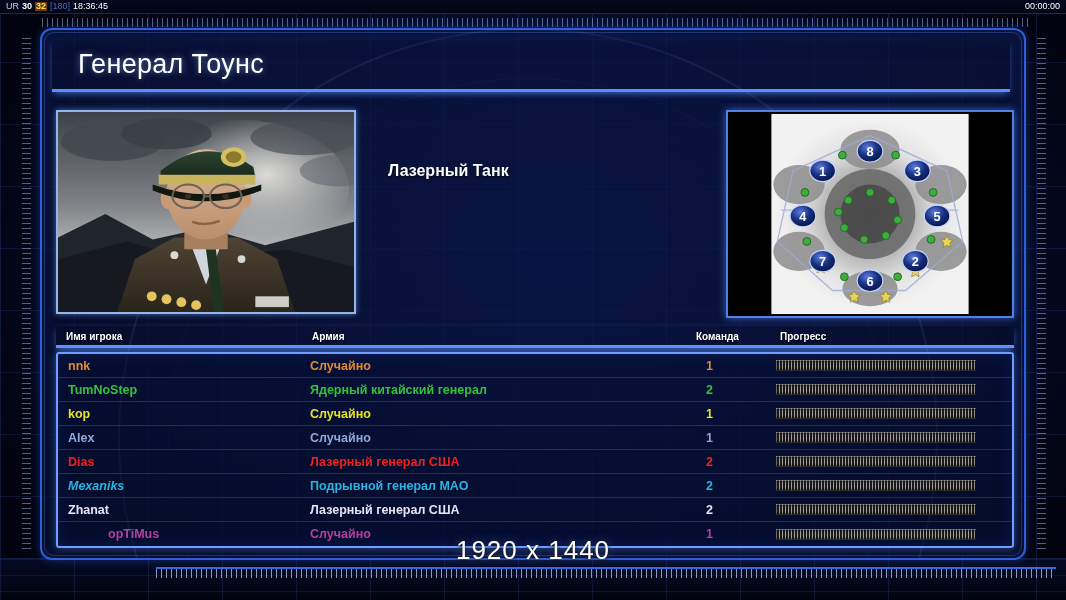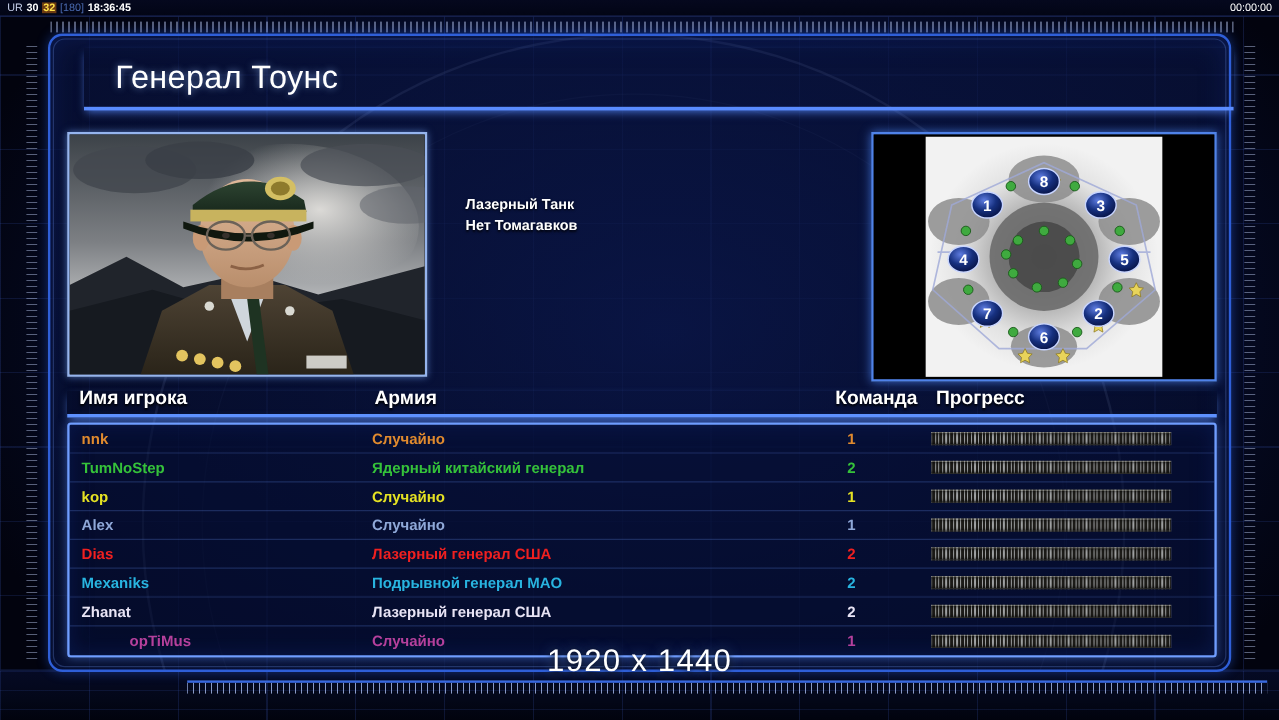--- a/index.html
+++ b/index.html
@@ -40,21 +40,21 @@
     display:flex; align-items:center; justify-content:space-between;
     padding:0 6px; z-index:40;
     font-family:"Liberation Sans", sans-serif;
     gap:32px;
   }
   #topbar .grp { display:flex; align-items:center; gap:3px; font-size:9px; line-height:9px; }
   .tb-ur   { color:#c9d2ee; }
   .tb-n1   { color:#ffffff; font-weight:bold; }
   .tb-n2   { color:#ffe14a; font-weight:bold; background:#6b3a12; padding:0 1px; }
   .tb-br   { color:#4a6ab0; }
-  .tb-time { color:#ffffff; font-weight:bold; }
+  .tb-time { color:#ffffff; font-weight:normal; }
   .tb-right{ color:#ffffff; font-size:9px; line-height:9px; }
 
   
   #frame-outer {
     position:absolute; left:22px; top:18px; width:1024px; height:556px; z-index:5;
   }
   .ruler {
     position:absolute; background-repeat:repeat;
     opacity:.55;
   }
@@ -84,21 +84,21 @@
     box-shadow:0 0 10px rgba(40,90,220,.45), inset 0 0 24px rgba(20,50,140,.35);
     z-index:10;
   }
   #panel::after{
     content:""; position:absolute; inset:2px; border-radius:10px;
     border:1px solid rgba(120,160,255,.25); pointer-events:none;
   }
 
   
   #title-bar {
-    position:absolute; left:28px; top:10px; width:958px; height:52px;
+    position:absolute; left:10px; top:10px; width:958px; height:52px;
     display:flex; align-items:center;
     border-bottom:3px solid #5a8cff;
     box-shadow:0 3px 7px -2px rgba(90,140,255,.75);
   }
   #page-title {
     font-size:27px; color:#ffffff; padding-left:26px; letter-spacing:.3px;
     text-shadow:0 0 6px rgba(150,190,255,.6);
   }
 
   
@@ -111,40 +111,40 @@
     box-shadow:0 0 6px rgba(120,170,255,.6);
     position:relative; overflow:hidden; background:#111;
     flex:0 0 auto;
   }
   #portrait-frame svg { display:block; width:100%; height:100%; }
 
   #desc-block {
     flex:1 1 auto; padding:52px 0 0 32px;
   }
   .desc-line {
-    color:#ffffff; font-size:12px; font-weight:bold; line-height:17.5px;
+    color:#ffffff; font-size:16px; font-weight:bold; line-height:17.5px;
     text-shadow:0 1px 2px rgba(0,0,0,.9);
     white-space:nowrap;
   }
 
   #map-frame {
     width:288px; height:208px; border:2px solid #4f82e8;
     box-shadow:0 0 8px rgba(80,140,255,.7);
     background:#000; position:relative; overflow:hidden; flex:0 0 auto;
   }
   #map-frame svg{ display:block; width:100%; height:100%; }
 
   
   #table-head {
     position:absolute; left:14px; top:296px; width:958px; height:22px;
     border-bottom:3px solid #5f92ff;
     box-shadow:0 3px 8px -2px rgba(95,146,255,.8);
   }
   #table-head .th {
-    position:absolute; bottom:3px; color:#ffffff; font-size:16px; font-weight:bold;
+    position:absolute; bottom:3px; color:#ffffff; font-size:10px; font-weight:bold;
     text-shadow:0 1px 2px #000;
   }
   .th-name{ left:10px; }
   .th-army{ left:256px; }
   .th-team{ left:640px; }
   .th-prog{ left:724px;text-align:right; }
 
   #table-body {
     position:absolute; left:14px; top:322px; width:958px; height:196px;
     border:2px solid #6f9dff;
@@ -302,21 +302,20 @@
         </g>
 
         <circle cx="118" cy="146" r="4" fill="#d9d9d2"></circle>
         <circle cx="186" cy="150" r="4" fill="#d9d9d2"></circle>
         <rect x="200" y="188" width="34" height="11" fill="#e9e9e4" opacity=".85"></rect>
       </svg>
     </div>
 
     <div id="desc-block">
       <div class="desc-line">Лазерный Танк</div>
-      <div class="desc-line">Нет Томагавков</div>
     </div>
 
     <div id="map-frame">
       <svg viewBox="0 0 288 208" preserveAspectRatio="none">
         <defs>
           <radialGradient id="terr" cx="50%" cy="50%" r="52%">
             <stop offset="0%" stop-color="#6e6e6e"></stop>
             <stop offset="42%" stop-color="#b2b2b2"></stop>
             <stop offset="70%" stop-color="#e2e2e2"></stop>
             <stop offset="100%" stop-color="#f4f4f4"></stop>
@@ -459,21 +458,21 @@
       </div>
       <div class="row">
         <div class="c-name" style="color: rgb(240, 32, 32);">Dias</div>
         <div class="c-army" style="color: rgb(240, 32, 32);">Лазерный генерал США</div>
         <div class="c-team" style="color: rgb(240, 32, 32);">2</div>
         <div class="c-prog">
           <div class="bar"></div>
         </div>
       </div>
       <div class="row">
-        <div class="c-name" style="color: rgb(40, 180, 224);">Mexaniks</div>
+        <div class="c-name" style="color: rgb(40, 180, 224); font-style: italic;">Mexaniks</div>
         <div class="c-army" style="color: rgb(40, 180, 224);">Подрывной генерал МАО</div>
         <div class="c-team" style="color: rgb(40, 180, 224);">2</div>
         <div class="c-prog">
           <div class="bar"></div>
         </div>
       </div>
       <div class="row">
         <div class="c-name" style="color: rgb(232, 228, 245);">Zhanat</div>
         <div class="c-army" style="color: rgb(232, 228, 245);">Лазерный генерал США</div>
         <div class="c-team" style="color: rgb(232, 228, 245);">2</div>

